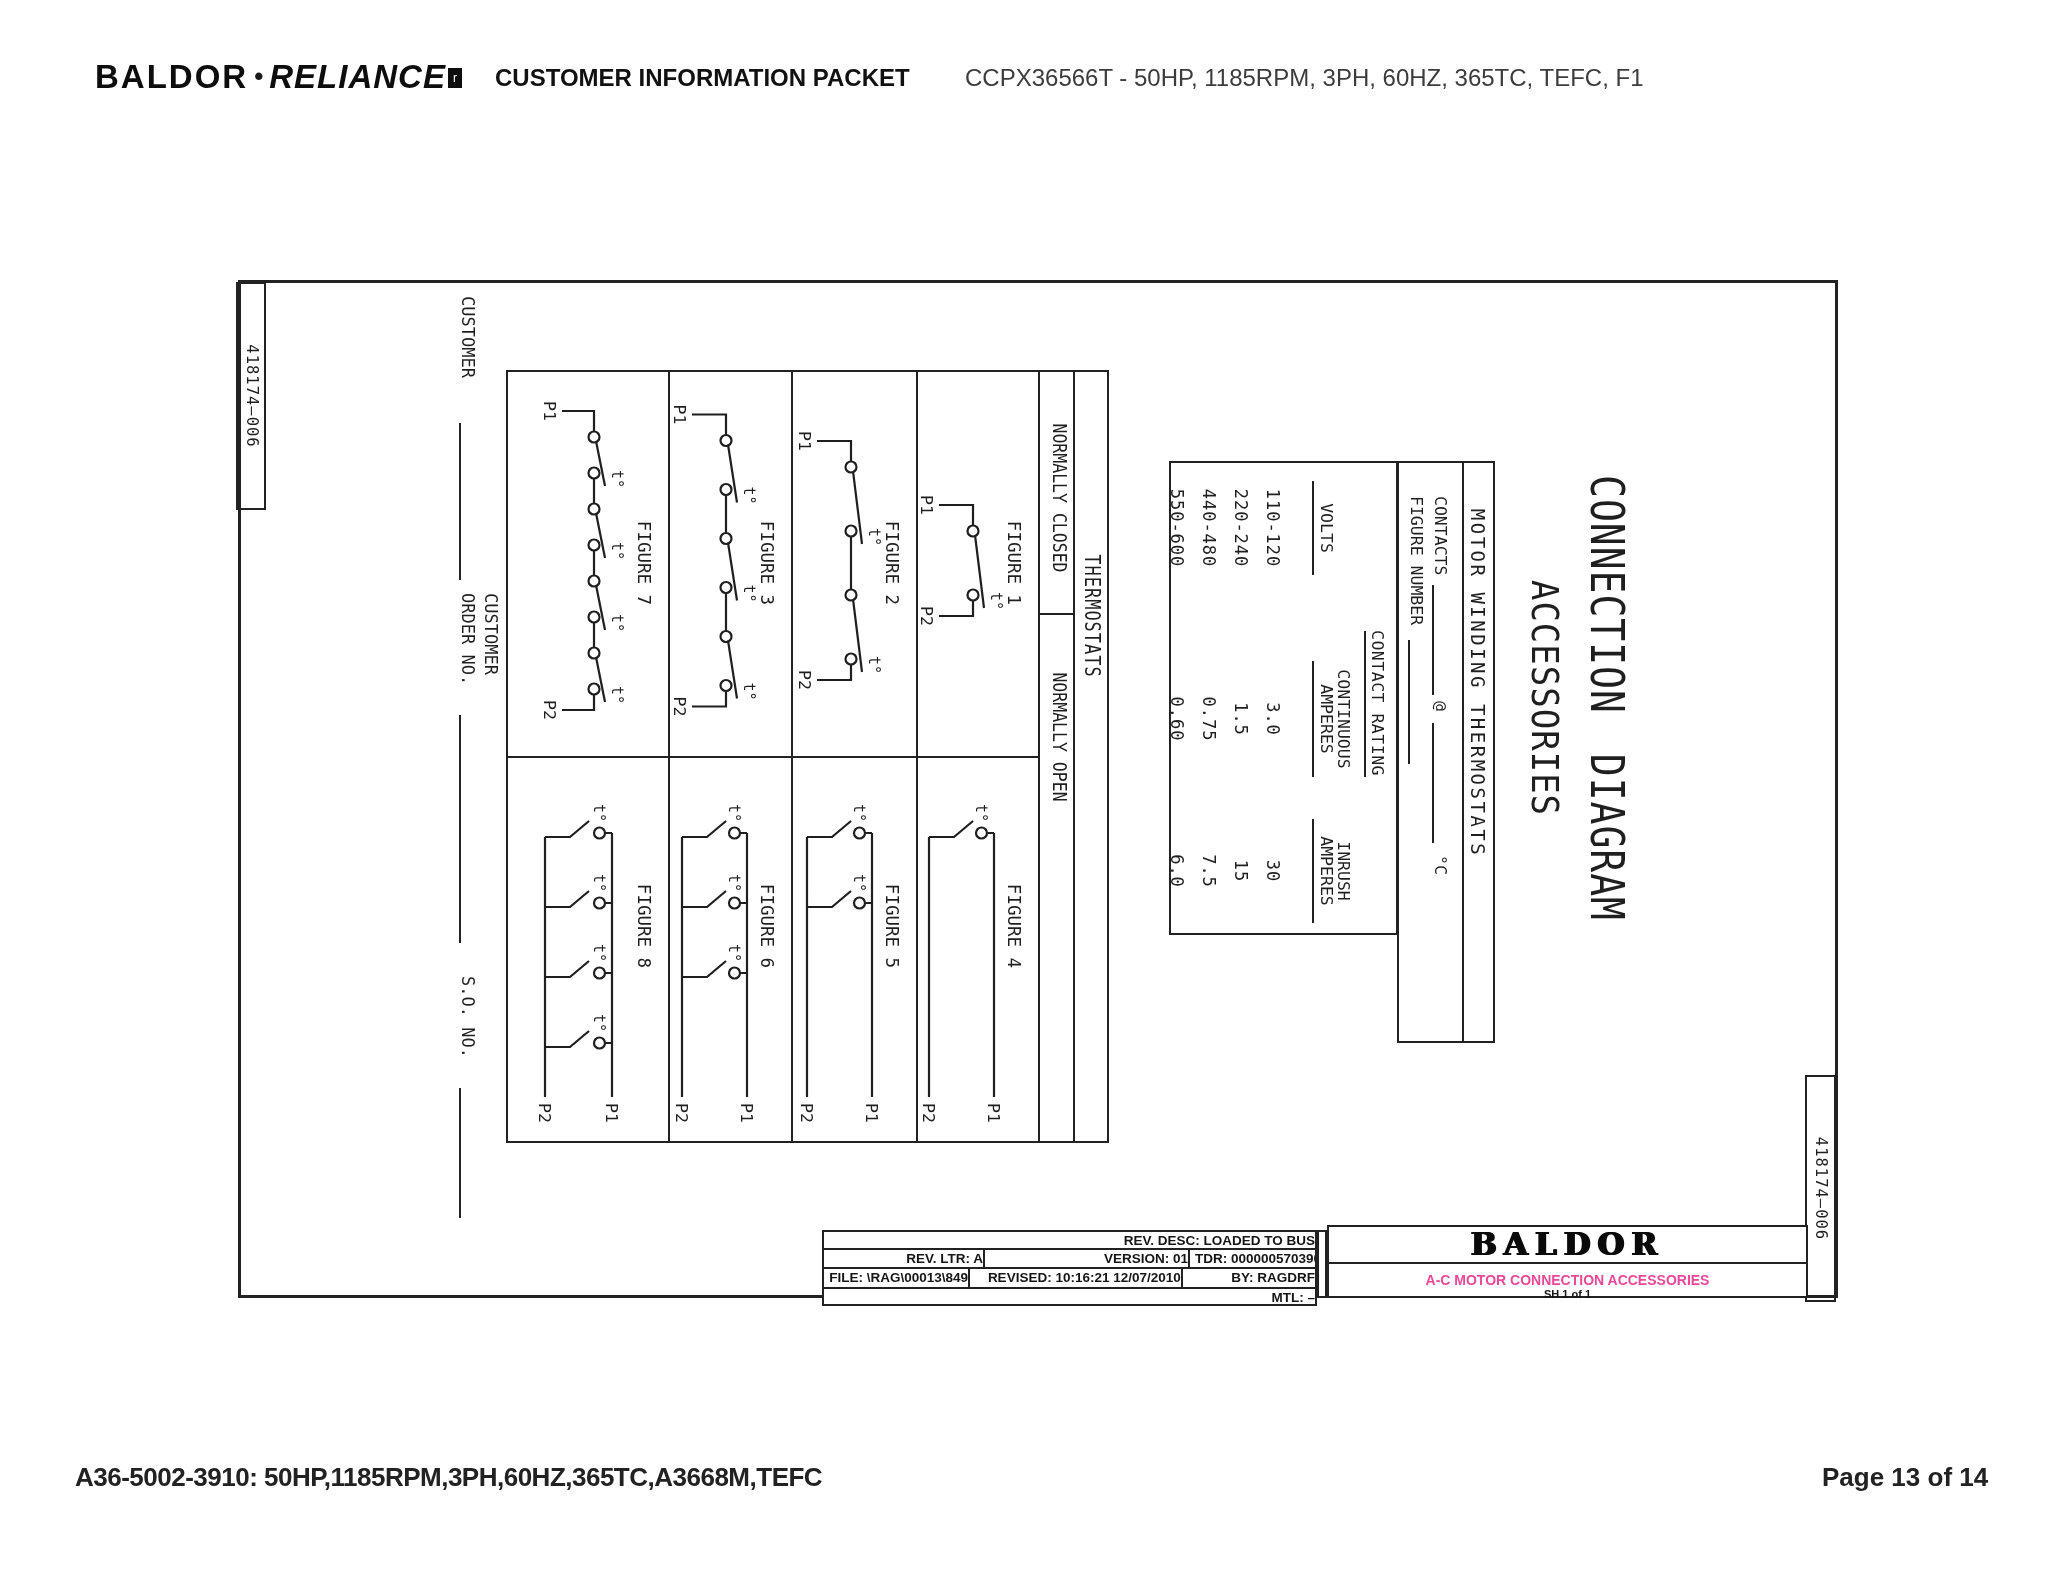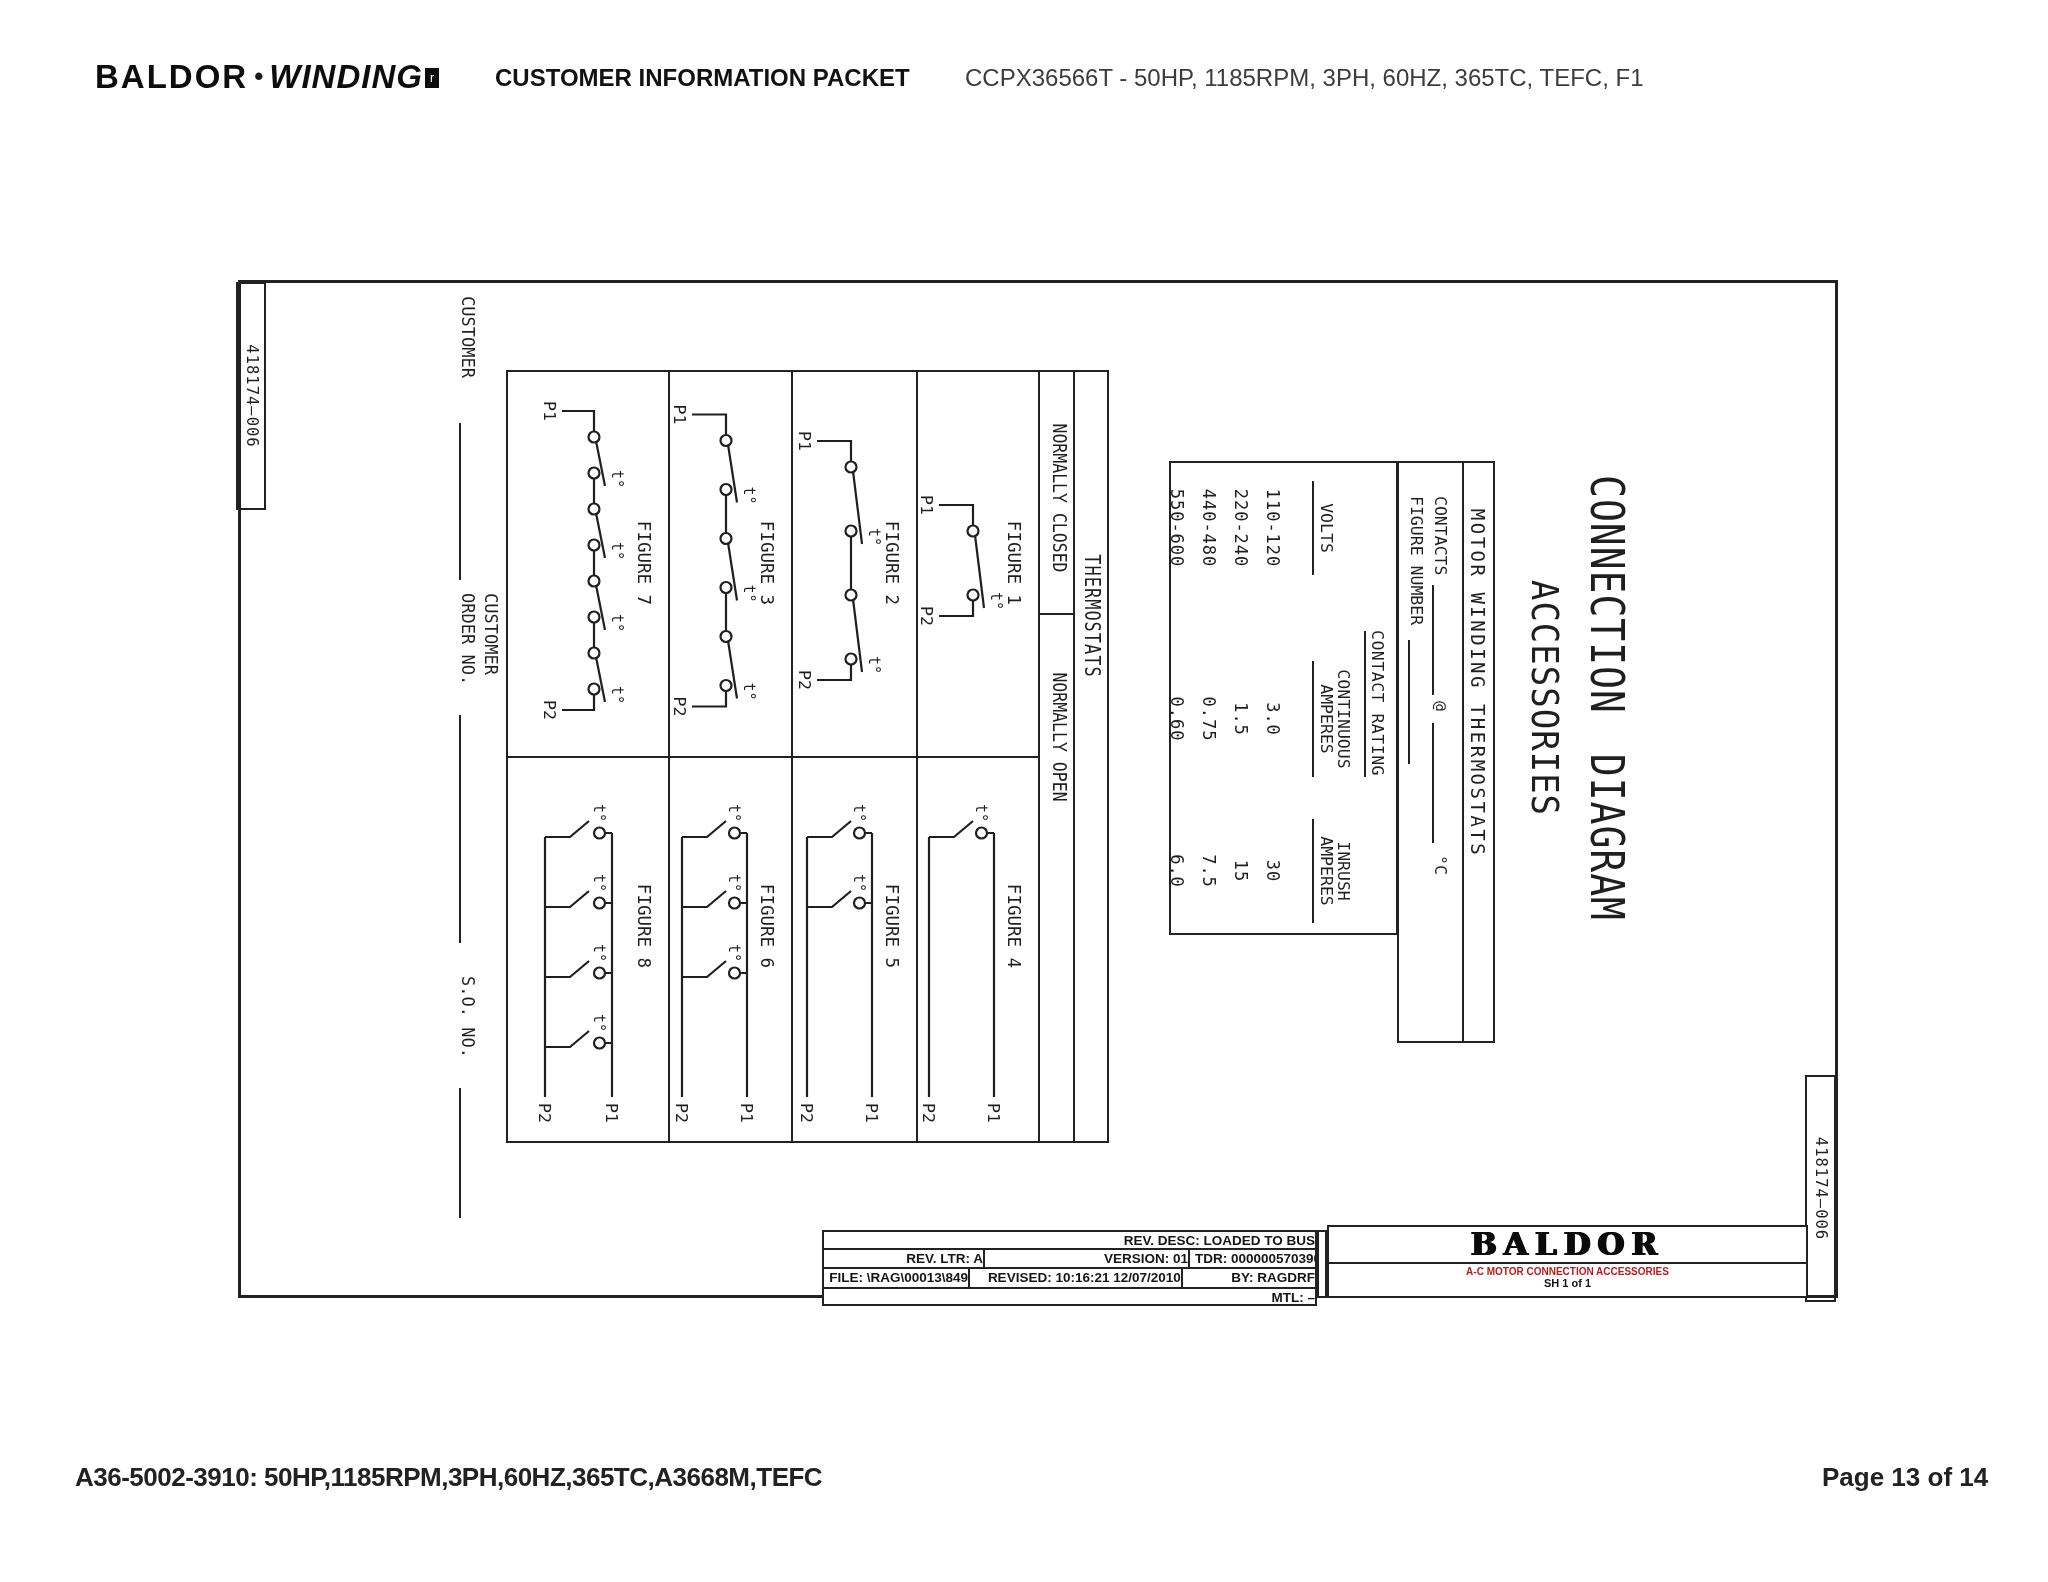--- a/index.html
+++ b/index.html
@@ -38,31 +38,31 @@
   .revrow{display:flex;border-bottom:2px solid #222;text-align:right;}
   .revrow:last-child{border-bottom:none;border-radius:7px;}
   .revcell{box-sizing:border-box;border-right:2px solid #222;padding:1px 0 0 5px;overflow:hidden;white-space:nowrap;}
   .revcell:last-child{border-right:none;}
   .strip{position:absolute;left:1317px;top:1230px;width:10px;height:68px;border:2px solid #222;box-sizing:border-box;background:#fff;}
   .baldorblk{position:absolute;left:1327px;top:1225px;width:481px;height:73px;border:2px solid #222;
              box-sizing:border-box;background:#fff;text-align:center;}
   .baldorlogo{height:35px;border-bottom:2px solid #222;font-family:"DejaVu Serif",serif;font-weight:bold;
               font-size:31px;letter-spacing:7px;line-height:34px;color:#0a0a0a;
               text-shadow:1px 0 #0a0a0a,-1px 0 #0a0a0a;}
-  .baldorsub{font-size:10px;font-weight:bold;padding-top:2px;color:#b91c1c;}
+  .baldorsub{font-size:14px;font-weight:bold;padding-top:8px;color:#ec4899;}
   .baldorsh{font-size:11px;font-weight:bold;color:#151515;}
   svg text{font-family:"DejaVu Sans Mono",monospace;fill:#1f1f1f;}
 </style>
 </head>
 <body>
 
 <div class="page">
 
   <div class="hdr">
-    <span class="logo"><span class="b">BALDOR</span><span class="dot">•</span><span class="r">WINDING</span><span class="reg">r</span></span>
+    <span class="logo"><span class="b">BALDOR</span><span class="dot">•</span><span class="r">RELIANCE</span><span class="reg">r</span></span>
     <span class="cip">CUSTOMER INFORMATION PACKET</span>
     <span class="ccpx">CCPX36566T - 50HP, 1185RPM, 3PH, 60HZ, 365TC, TEFC, F1</span>
   </div>
 
   <div class="sheet">
 
     <div class="box" style="left:-1px;top:1569px;width:228px;height:30px;">
       <div class="cad docnum" style="margin-top:3px;">418174—006</div>
     </div>
     <div class="box" style="left:792px;top:-1px;width:227px;height:31px;">

